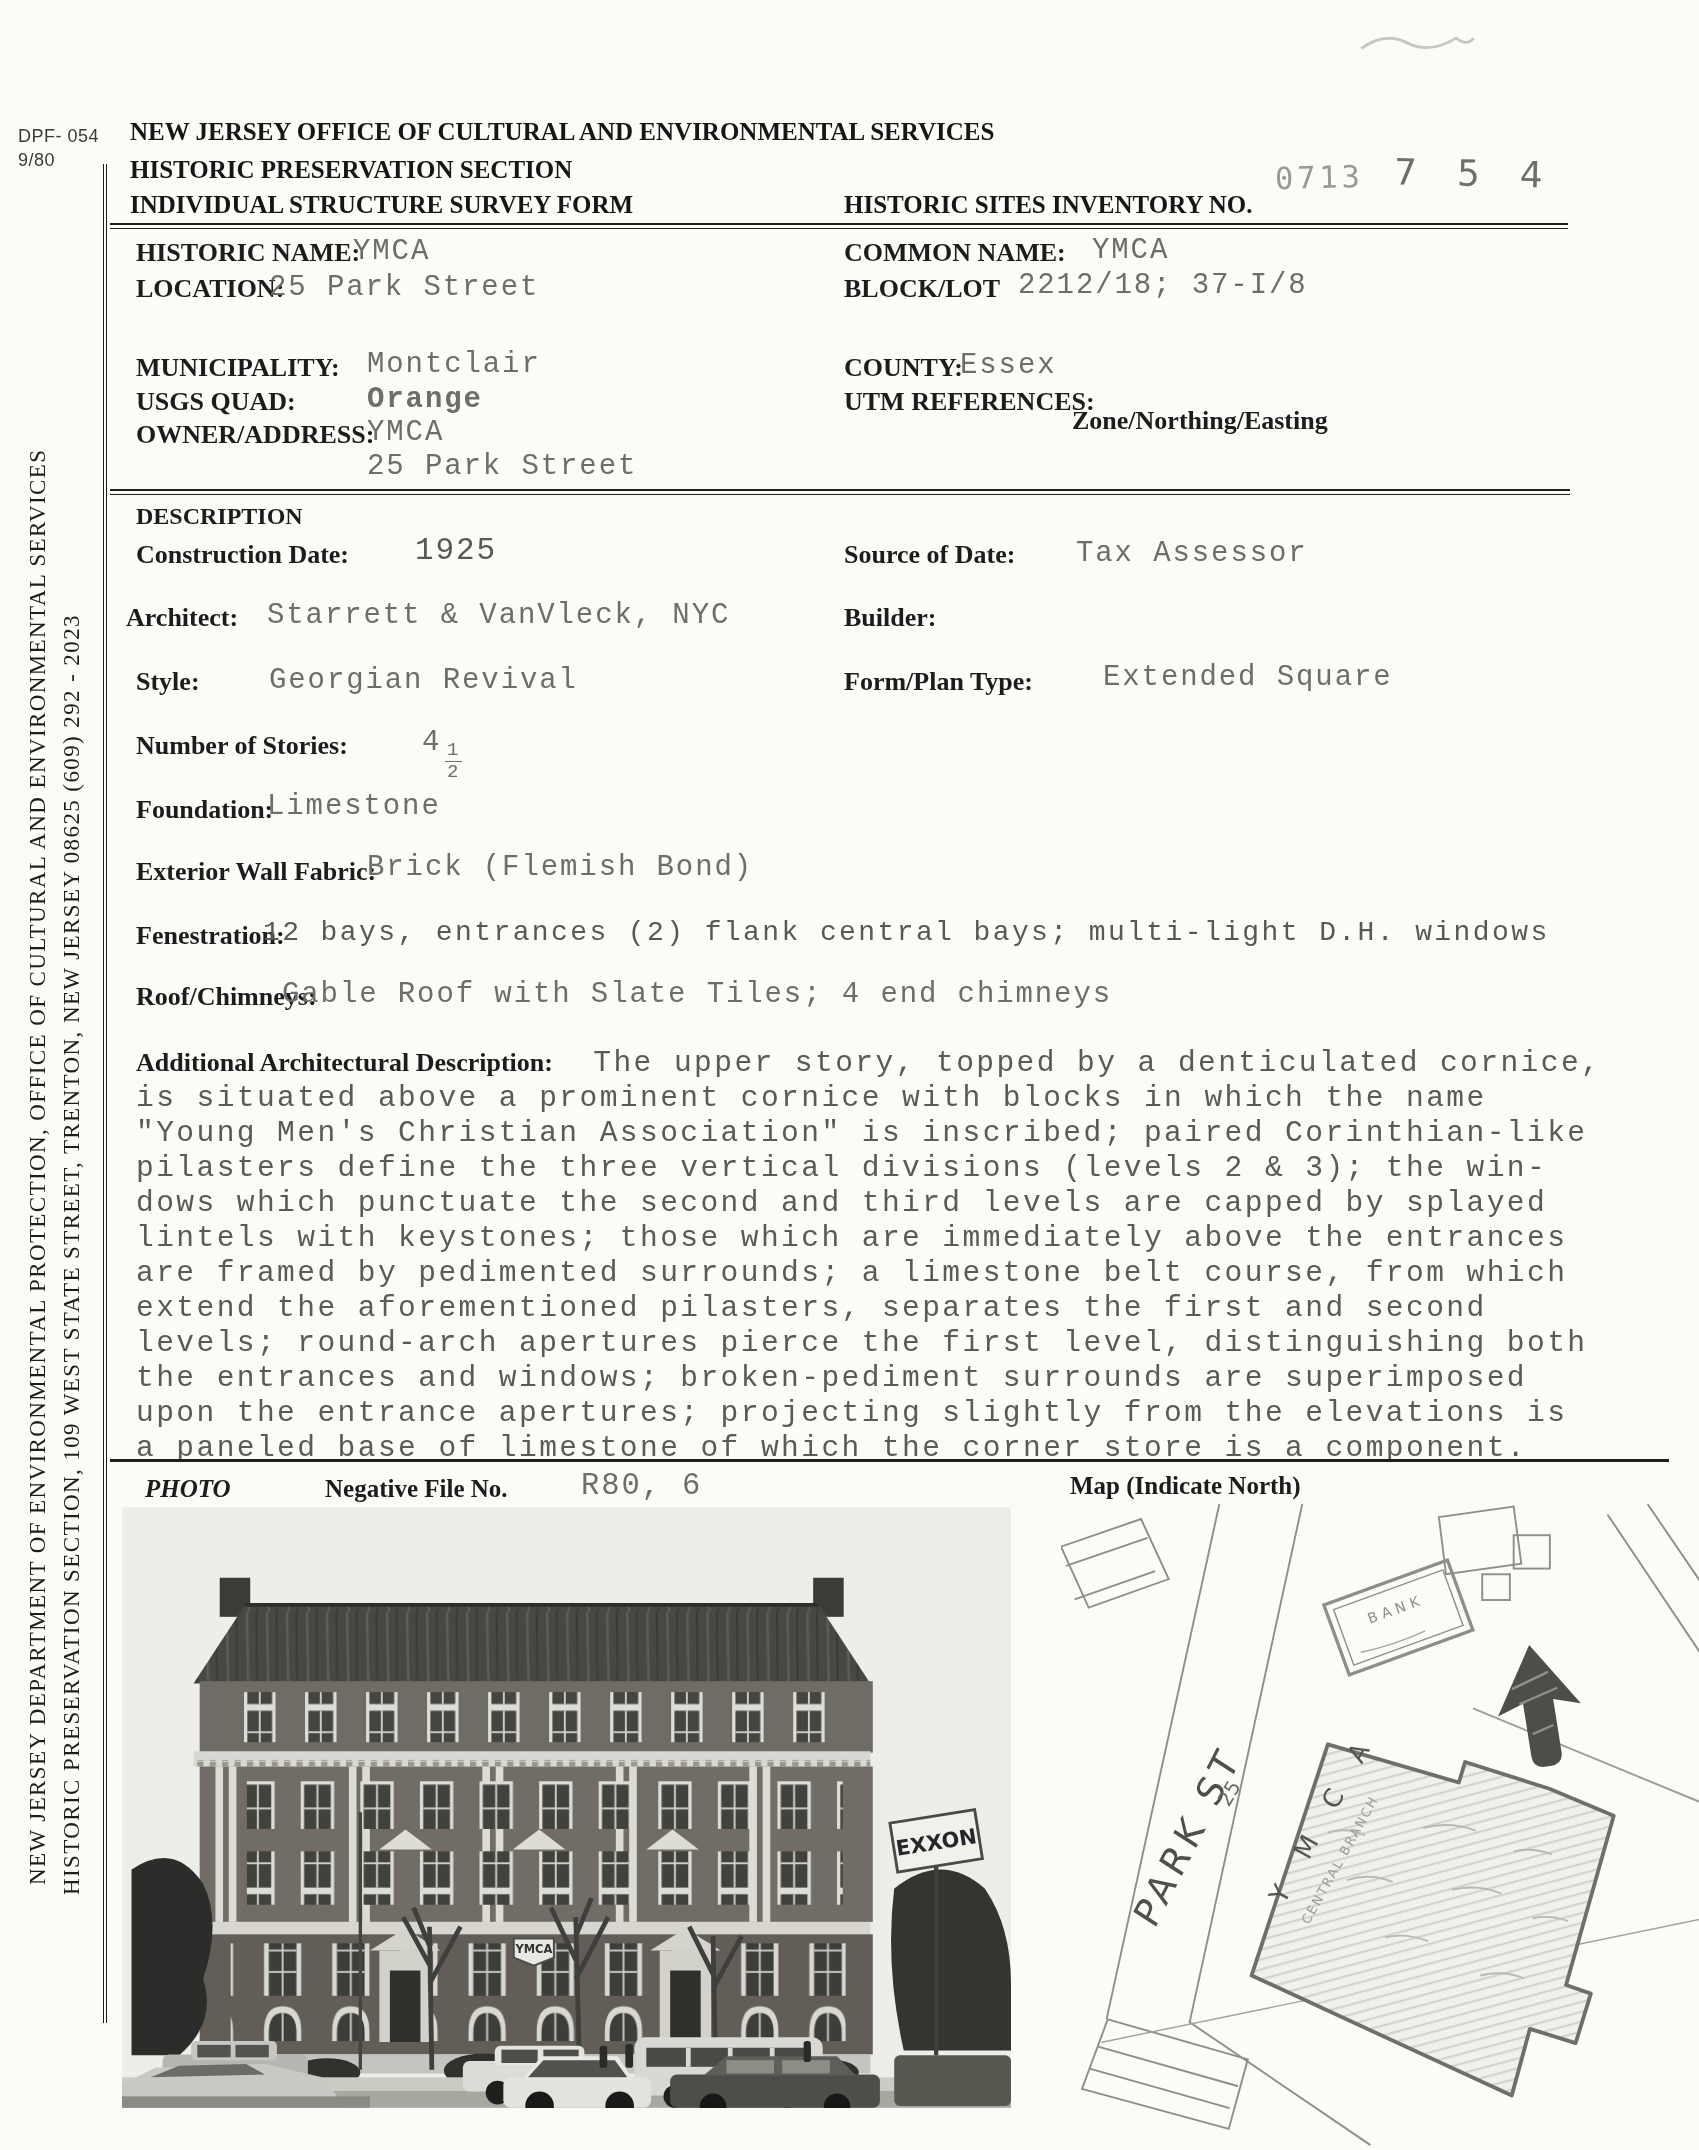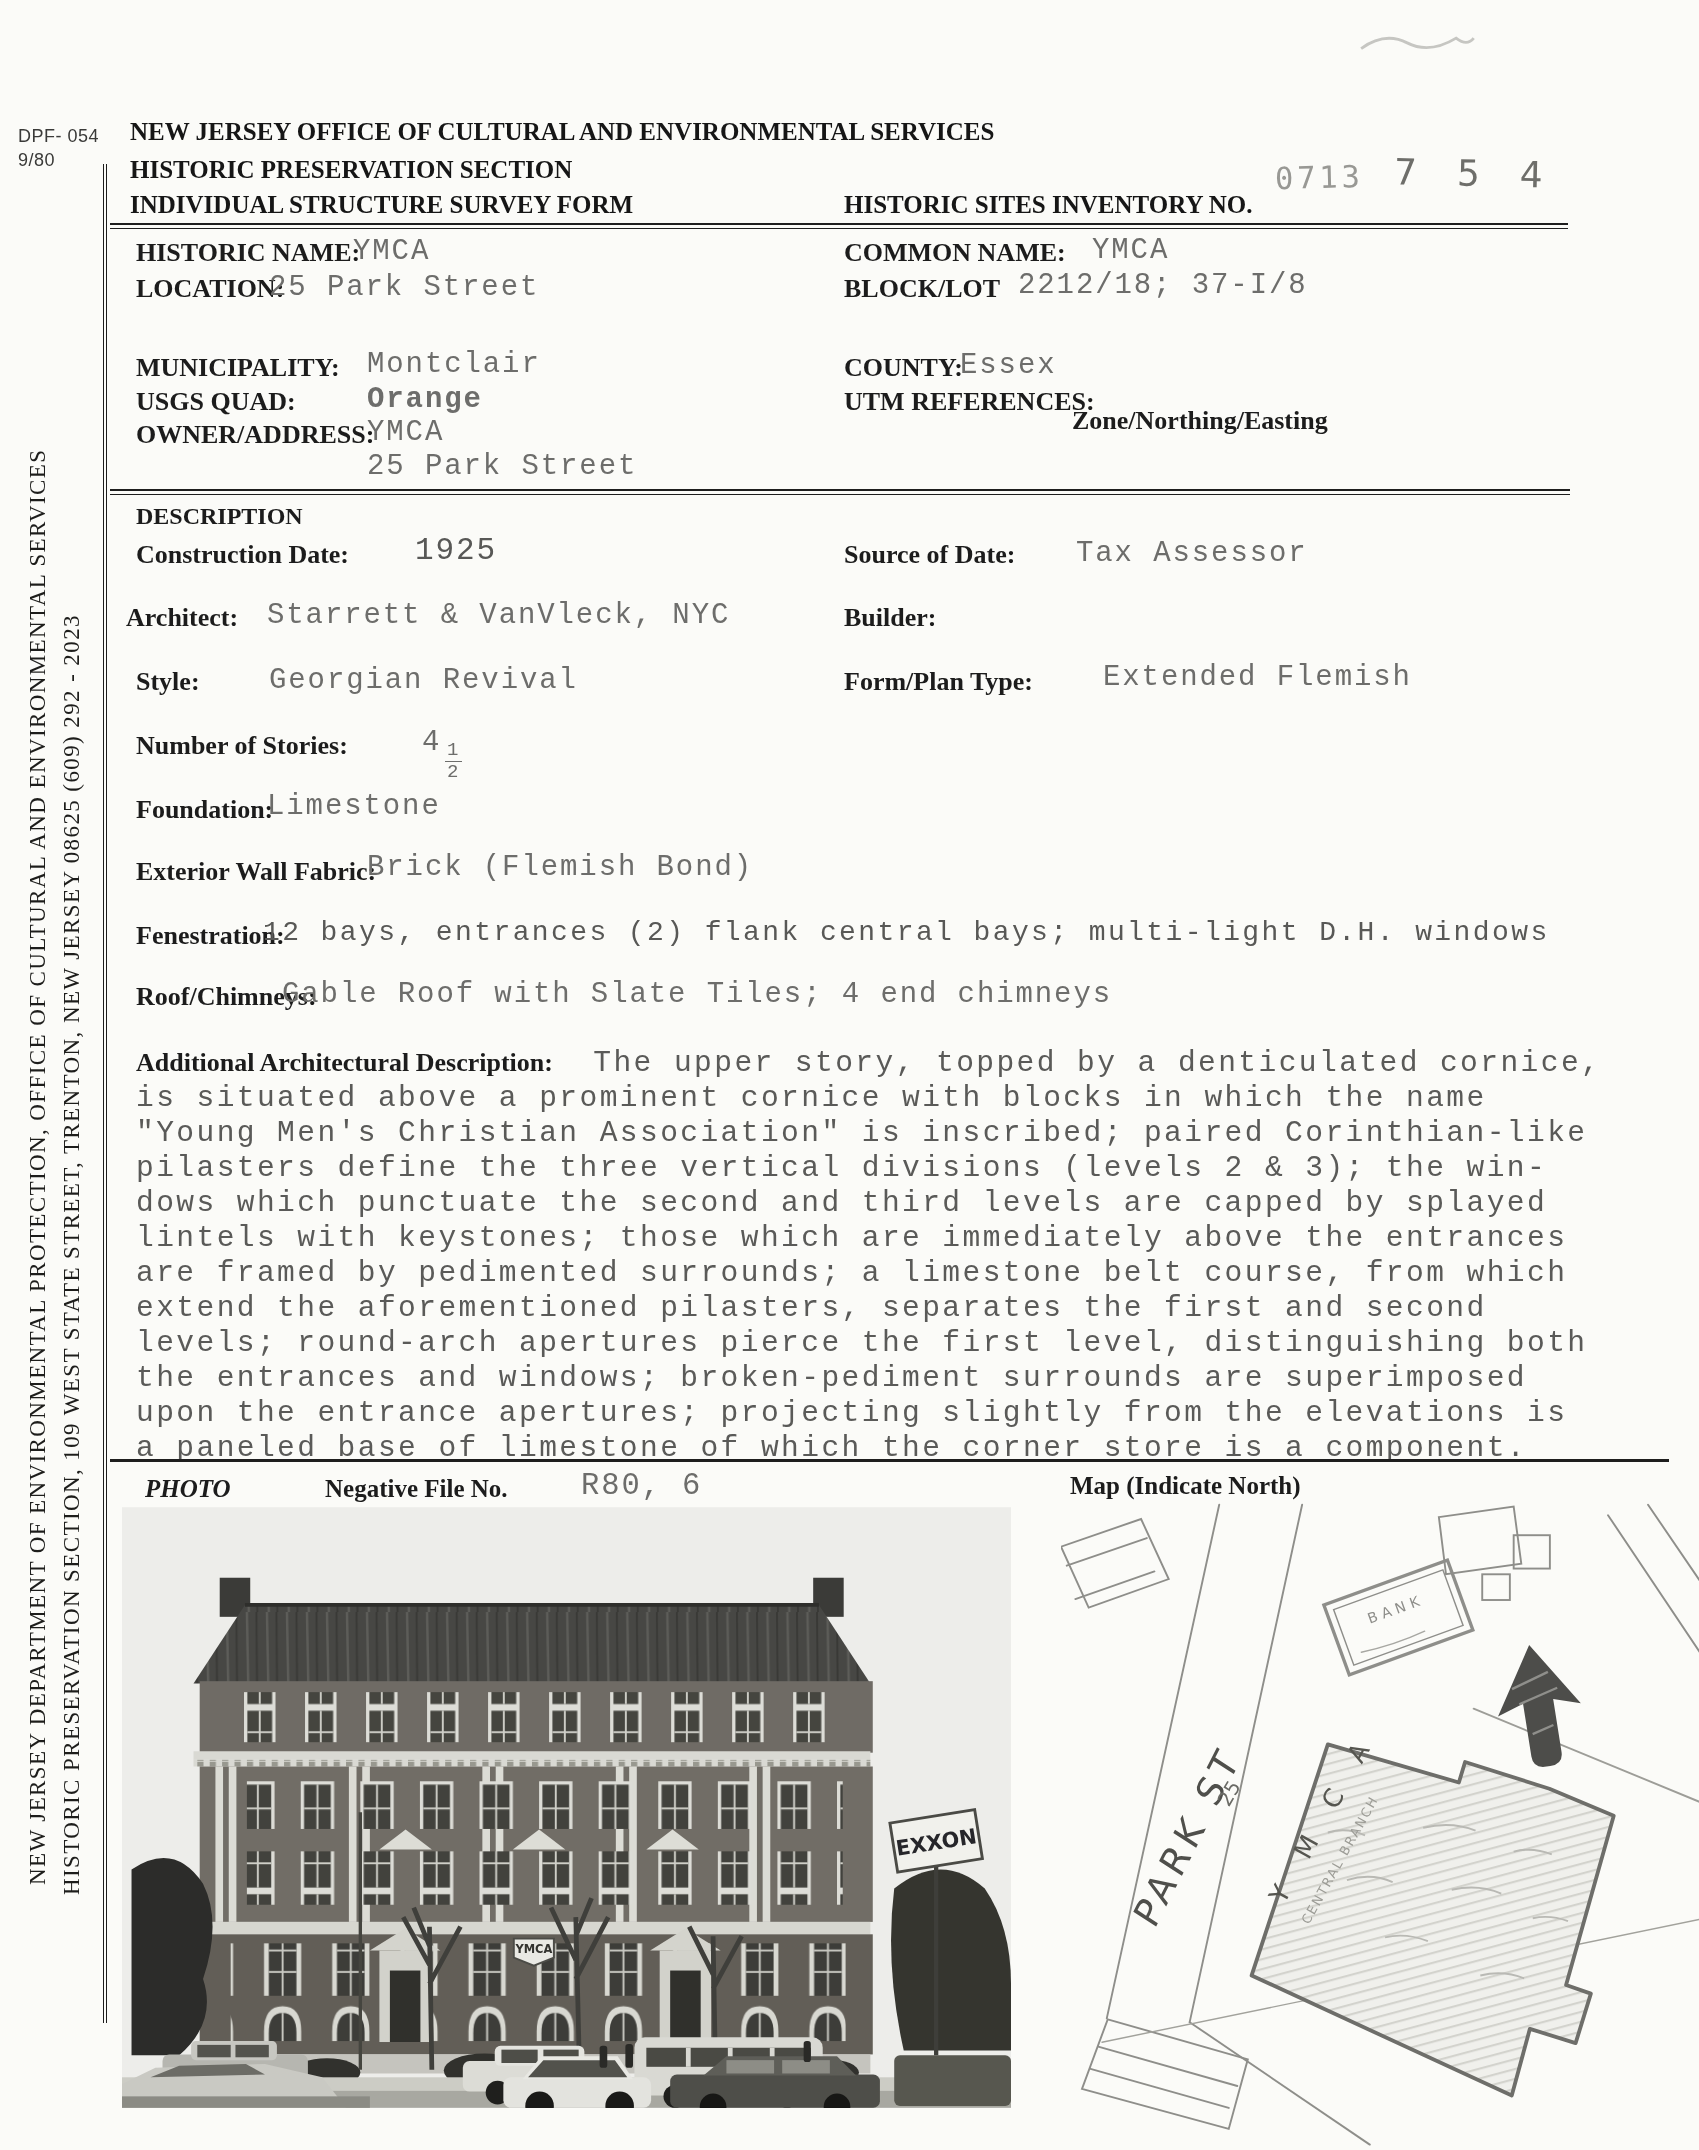--- a/index.html
+++ b/index.html
@@ -85,21 +85,21 @@
   <div class="abs plabel" style="left:844px;top:540px;">Source of Date:</div>
   <div class="abs typed" style="left:1076px;top:537px;">Tax Assessor</div>
 
   <div class="abs plabel" style="left:126px;top:603px;">Architect:</div>
   <div class="abs typed" style="left:267px;top:599px;">Starrett &amp; VanVleck, NYC</div>
   <div class="abs plabel" style="left:844px;top:603px;">Builder:</div>
 
   <div class="abs plabel" style="left:136px;top:667px;">Style:</div>
   <div class="abs typed" style="left:269px;top:664px;">Georgian Revival</div>
   <div class="abs plabel" style="left:844px;top:667px;">Form/Plan Type:</div>
-  <div class="abs typed" style="left:1103px;top:661px;">Extended Flemish</div>
+  <div class="abs typed" style="left:1103px;top:661px;">Extended Square</div>
 
   <div class="abs plabel" style="left:136px;top:731px;">Number of Stories:</div>
   <div class="abs typed" style="left:422px;top:726px;">
     <span>4</span><span class="frac">
         <span class="fnum">1</span>
         <span class="fden">2</span>
       </span>
   </div>
 
   <div class="abs plabel" style="left:136px;top:795px;">Foundation:</div>

